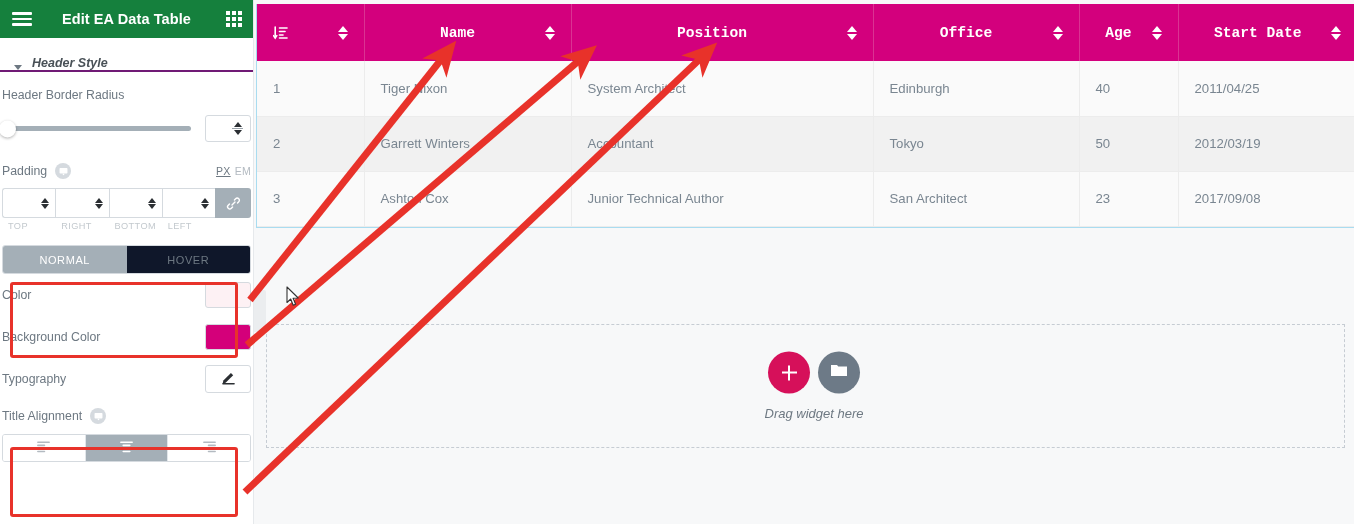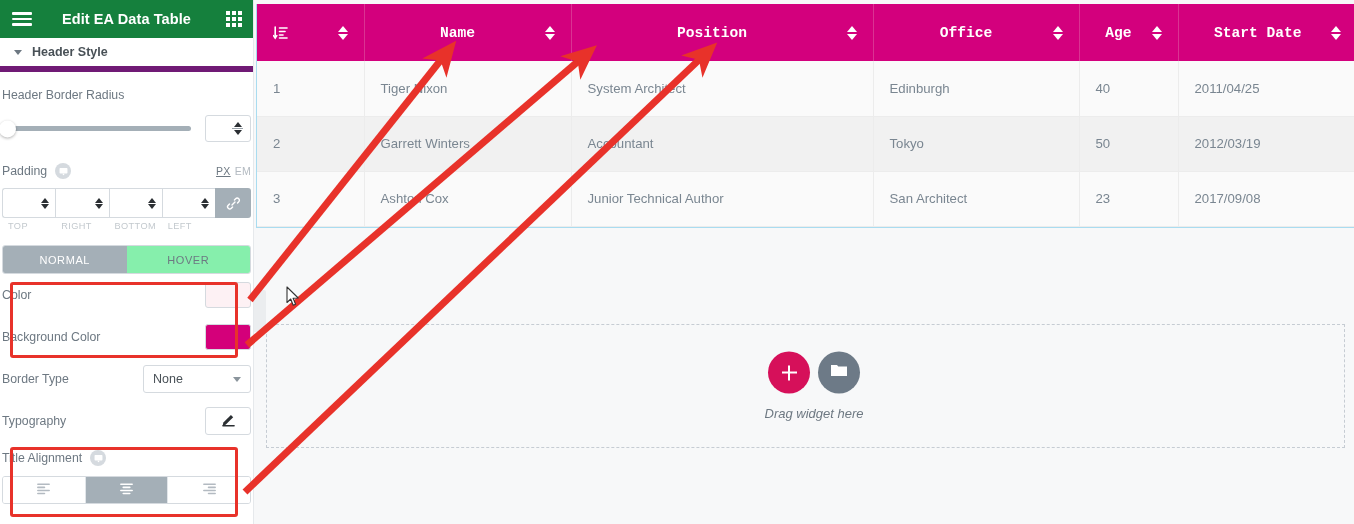--- a/index.html
+++ b/index.html
@@ -30,22 +30,22 @@
   }
   .grid-icon {
     position: absolute; right: 11px; top: 11px;
     width: 16px; height: 16px;
     display: grid; grid-template-columns: repeat(3,1fr); grid-template-rows: repeat(3,1fr);
     gap: 2px; cursor: pointer;
   }
   .grid-icon i { background: #fff; display: block; }
 
   .section-head {
-    height: 34px; display: flex; align-items: center;
-    border-bottom: 6px solid #701a75; padding-left: 14px;
+    height: 34px; display: flex; align-items: flex-end;
+    border-bottom: 2px solid #701a75; padding-left: 14px; font-style: italic;
   }
   .caret-down {
     width: 0; height: 0; border-left: 4.5px solid transparent; border-right: 4.5px solid transparent;
     border-top: 5px solid #6d7882; margin-right: 10px;
   }
   .section-head-label { font-size: 12.5px; font-weight: bold; color: #495157; }
 
   .ctl { padding: 0 2px; }
   .ctl-label { font-size: 12.3px; color: #6d7882; }
 
@@ -95,21 +95,21 @@
   .dim-labels { display: flex; margin-top: 3px; }
   .dim-labels span { flex: 1; text-align: left; font-size: 9.2px; color: #c3c9ce; letter-spacing: .4px; padding-left: 6px;}
   .dim-labels span:last-child { flex: 0 0 36px; }
 
   .tabs-nh {
     display: flex; margin-top: 14px; height: 29px;
     border: 1px solid #d5dadf; border-radius: 3px; overflow: hidden;
   }
   .tab-nh {
     flex: 1; display: flex; align-items: center; justify-content: center;
-    font-size: 11px; letter-spacing: .6px; color: #6d7882; background: #86efac; cursor: pointer;
+    font-size: 11px; letter-spacing: .6px; color: #6d7882; background: #0f172a; cursor: pointer;
   }
   .tab-nh.active { background: #a4afb7; color: #fff; }
 
   .kv-row { display: flex; align-items: center; height: 42px; }
   .swatch {
     margin-left: auto; width: 46px; height: 26px;
     border: 1px solid #d5dadf; border-radius: 3px; cursor: pointer;
   }
   .select-box {
     margin-left: auto; width: 108px; height: 28px; border: 1px solid #d5dadf; border-radius: 3px;
@@ -463,27 +463,20 @@
       <div class="kv-row">
         <span class="ctl-label">Color</span>
         <span class="swatch" style="background:#fdf1f4"></span>
       </div>
 
       <div class="kv-row">
         <span class="ctl-label">Background Color</span>
         <span class="swatch" style="background:#d4007a"></span>
       </div>
 
-      <div class="kv-row">
-        <span class="ctl-label">Border Type</span>
-        <span class="select-box">
-          <span>None</span>
-          <i class="select-caret"></i>
-        </span>
-      </div>
 
       <div class="kv-row">
         <span class="ctl-label">Typography</span>
         <span class="pencil-box">
           <span>
             <svg viewBox="0 0 16 16" fill="none" stroke="#2b2f33" stroke-width="1.5" stroke-linecap="round">
               <path d="M2.5 11.2 L10.6 3.1 l2.4 2.4 -8.1 8.1 -3.1 0.7z" fill="#2b2f33" stroke="none"></path>
               <line x1="2" y1="14.6" x2="14" y2="14.6"></line>
             </svg>
           </span>

